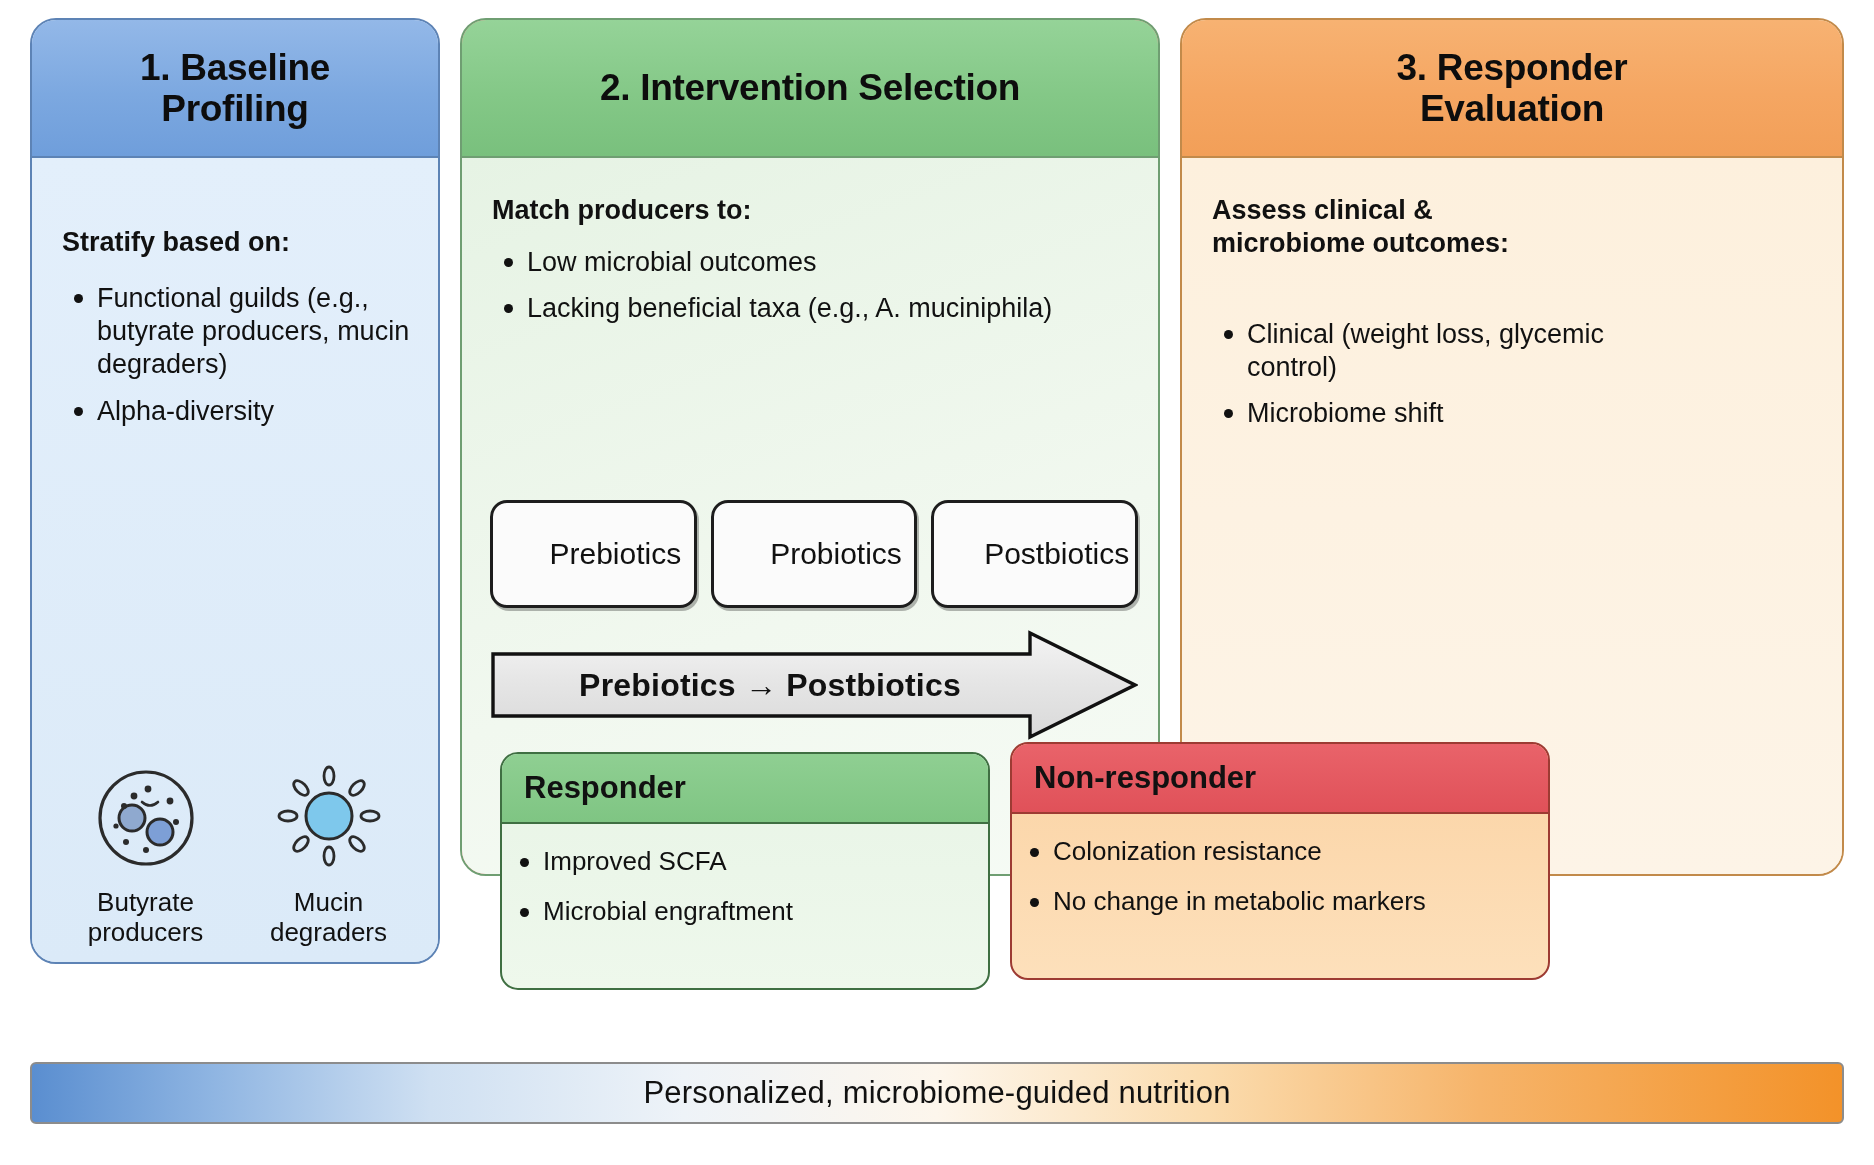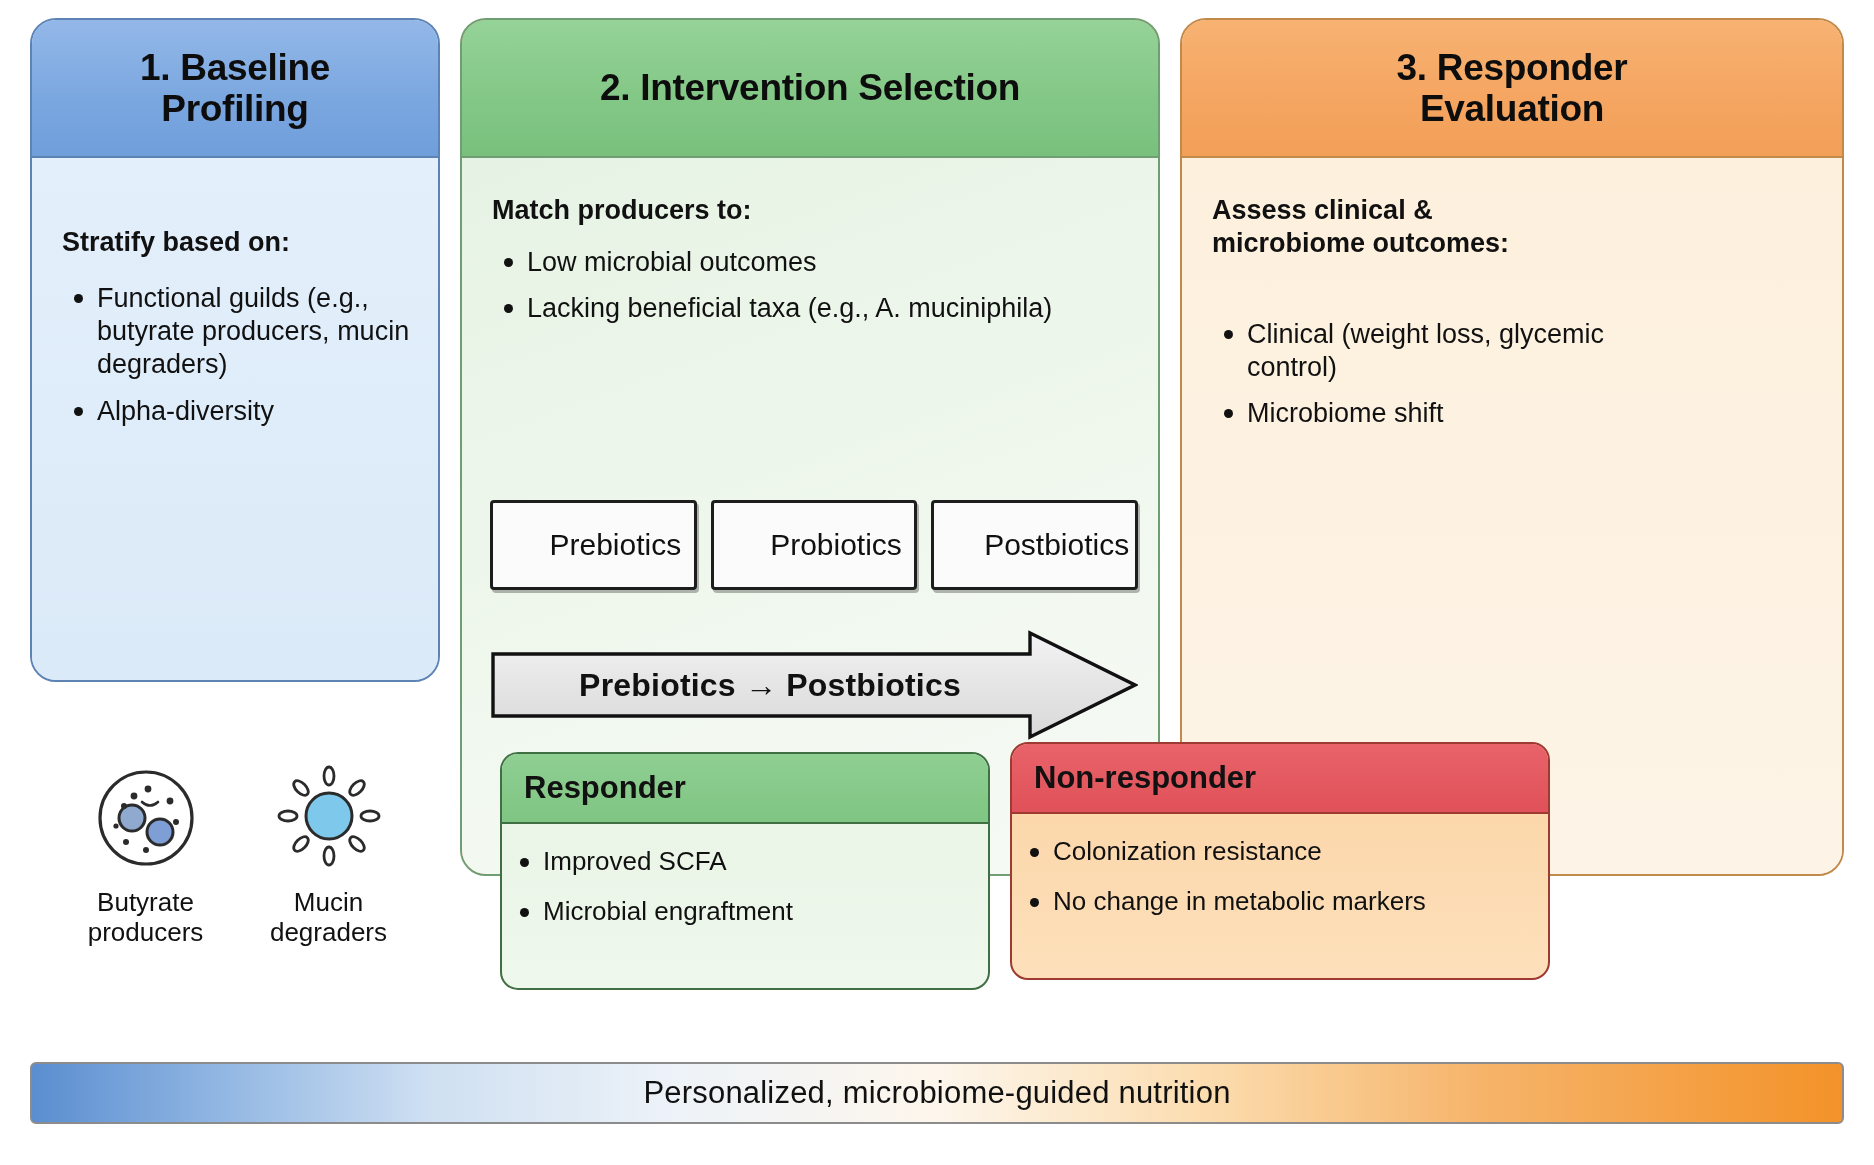--- a/index.html
+++ b/index.html
@@ -49,21 +49,21 @@
     position: absolute;
     left: 0; right: 0; bottom: 0;
     border-bottom-left-radius: 24px;
     border-bottom-right-radius: 24px;
     box-sizing: border-box;
   }
 
   
   #col1 {
     left: 30px; top: 18px;
-    width: 410px; height: 664px;
+    width: 410px; height: 946px;
     border-color: #5d83b5;
     background: #e2eefa;
   }
   #col1 .col-head {
     height: 138px;
     background: linear-gradient(180deg, #93b8e8 0%, #7ca8e0 55%, #6f9edb 100%);
     border-color: #5d83b5;
     font-size: 37px;
     line-height: 1.12;
     letter-spacing: -0.3px;
@@ -172,24 +172,24 @@
   #biotics {
     position: absolute;
     left: 28px;
     top: 342px;
     width: 648px;
     display: flex;
     gap: 14px;
   }
   .biotic {
     flex: 1;
-    height: 90px;
+    height: 108px;
     background: #fbfbfb;
     border: 3px solid #1d1d1d;
-    border-radius: 4px;
+    border-radius: 17px;
     display: flex;
     align-items: center;
     justify-content: center;
     font-size: 30px;
     color: #111;
     box-shadow: 2px 3px 0 rgba(0,0,0,0.28);
     box-sizing: border-box;
     padding-left: 44px;
   }
 

